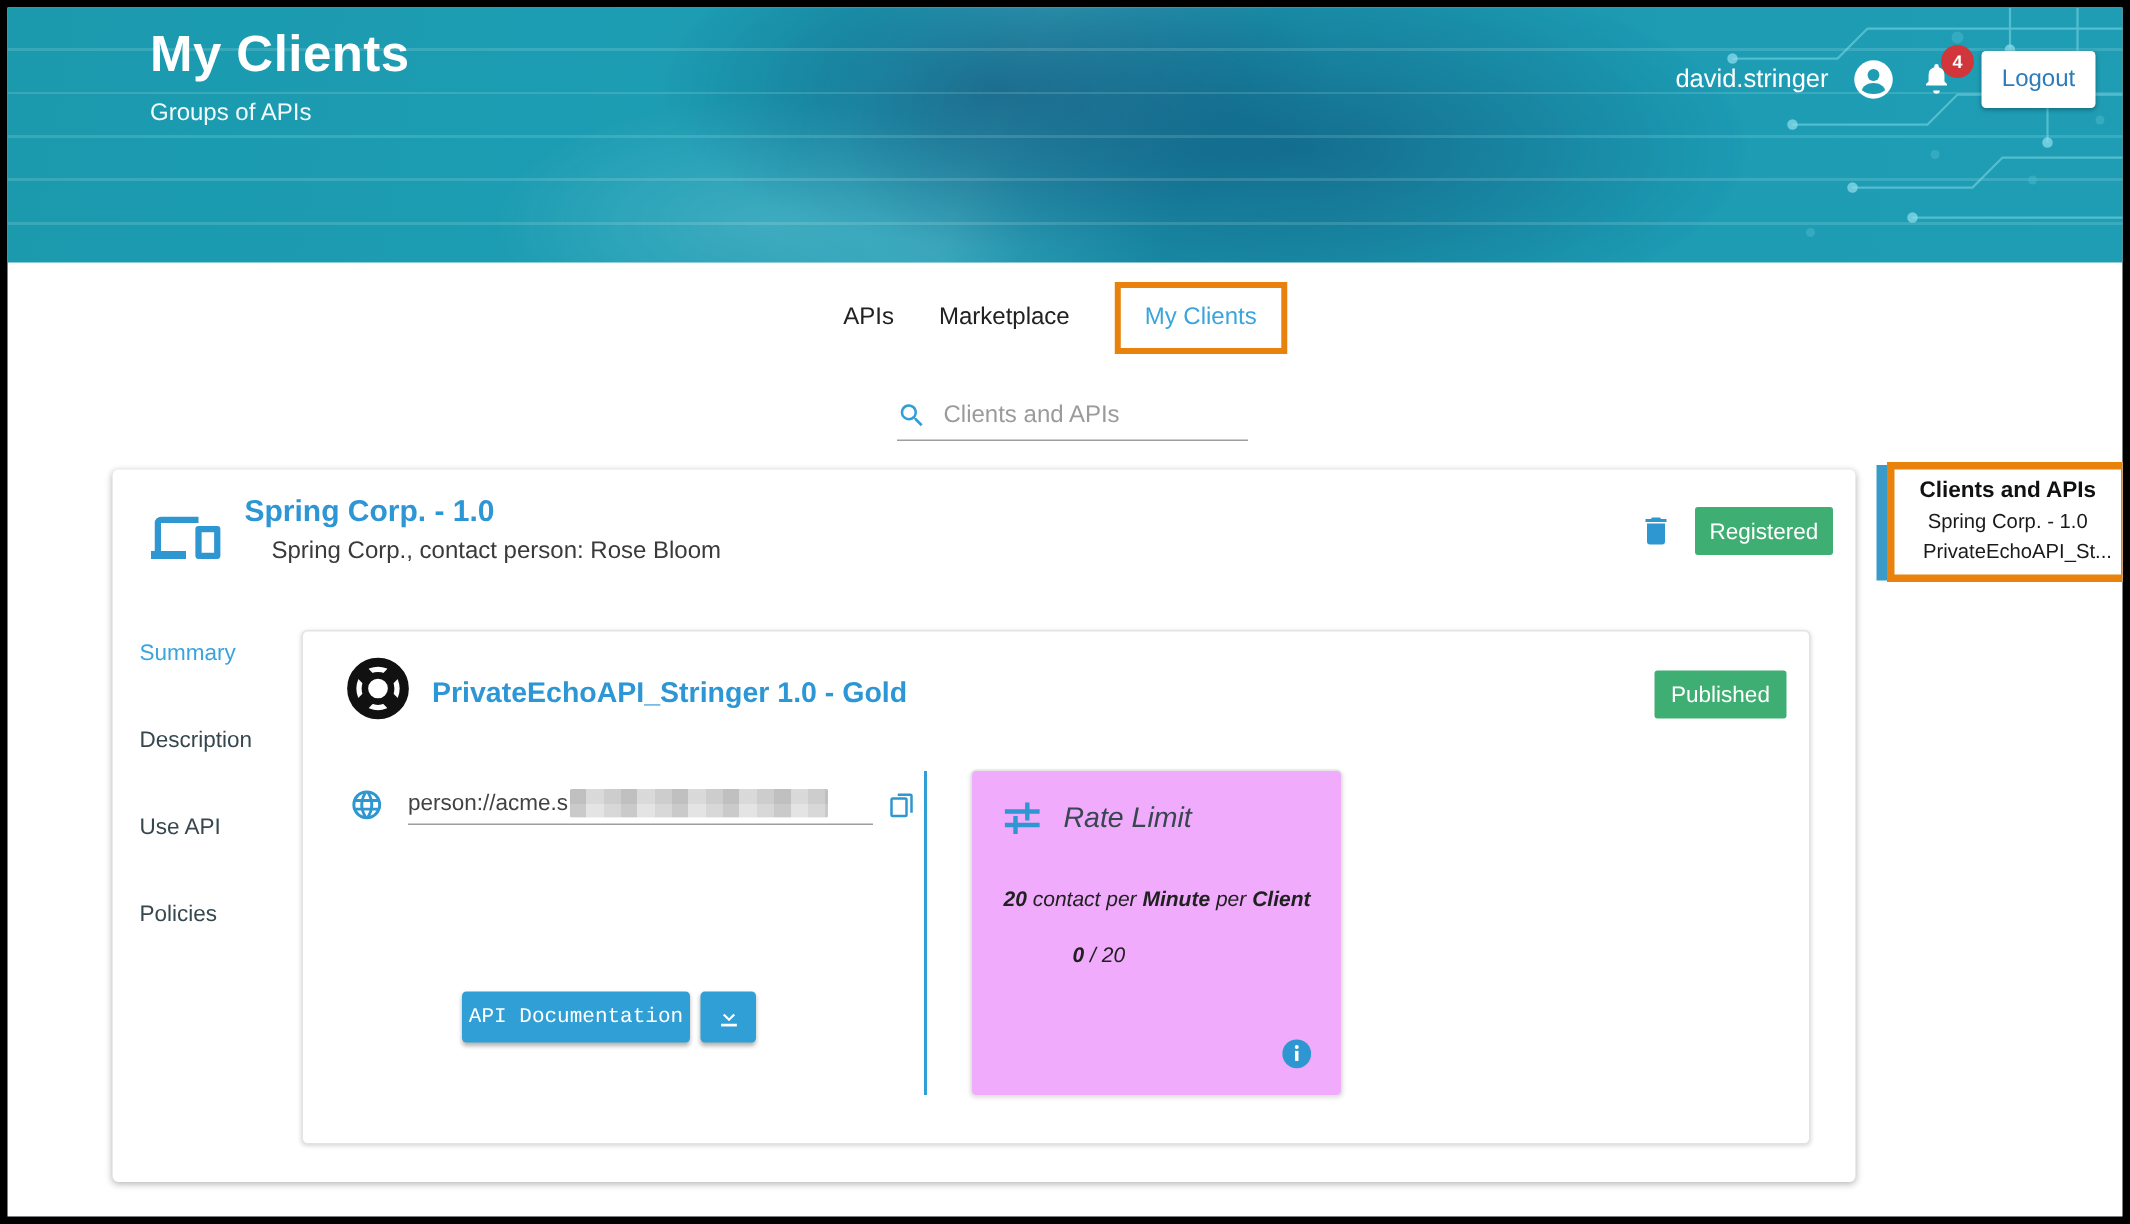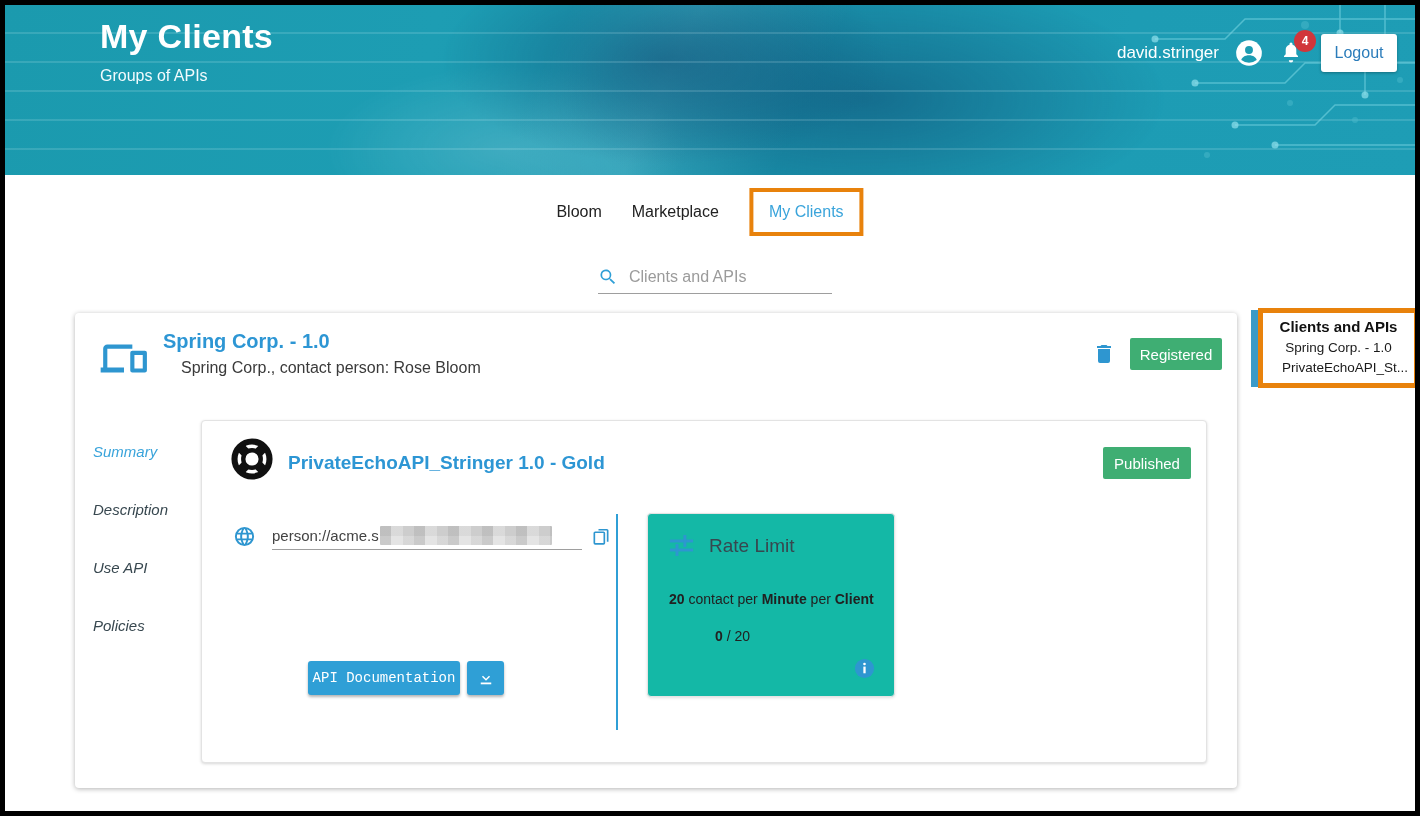--- a/index.html
+++ b/index.html
@@ -76,21 +76,21 @@
   .devices-icon { position:absolute; left:24px; top:20px; }
   .client-title { position:absolute; left:88px; top:17px; font-size:20px; font-weight:700; color:#2d96d4; }
   .client-subtitle { position:absolute; left:82px; top:46px; font-size:16px; color:#3a3a3a;margin-left:24px; }
   .trash-btn { position:absolute; left:1017px; top:27px; cursor:pointer; background:none; border:none; }
   .status-badge {
     position:absolute; display:flex; align-items:center; justify-content:center;
     background:#3fae73; color:#fff; font-size:15px; border-radius:2px;
   }
   .badge-registered { left:1055px; top:25px; width:92px; height:32px; }
 
-  .tabs { position:absolute; left:18px; top:130px; width:100px;font-style:italic; }
+  .tabs { position:absolute; left:18px; top:114px; width:100px; }
   .tab { font-size:15px; color:#37474f; margin-bottom:41px; cursor:pointer; }
   .tab.active { color:#3aa4db; }
 
   
   .api-card {
     position:absolute; left:126px; top:107px; width:1006px; height:343px;
     background:#fff; border:1px solid #e3e3e3; border-radius:4px;
     box-shadow:0 1px 3px rgba(0,0,0,.16);
   }
   .lifebuoy { position:absolute; left:29px; top:17px; }
@@ -116,23 +116,24 @@
     font-family:Liberation Mono, monospace; cursor:pointer; box-shadow:0 2px 3px rgba(0,0,0,.3);
   }
   .dl-btn {
     position:absolute; left:265px; top:240px; width:37px; height:34px;
     background:#2f9fd6; border:none; border-radius:3px; cursor:pointer;
     box-shadow:0 2px 3px rgba(0,0,0,.3); display:flex; align-items:center; justify-content:center;
   }
   .v-divider { position:absolute; left:414px; top:93px; width:2px; height:216px; background:#2f9fd6; }
 
   .rate-card {
-    position:absolute; left:445px; top:92px; width:248px; height:184px;
-    background:#14b8a6; border:1px solid #e4e4e4; border-radius:4px;
+    position:absolute; left:445px; top:92px; width:248px; height:218px;
+    background:#f0abfc; border:1px solid #e4e4e4; border-radius:4px;
     box-shadow:0 1px 3px rgba(0,0,0,.12);
+    font-style:italic;
   }
   .rate-head { position:absolute; left:20px; top:18px; display:flex; align-items:center; gap:14px; }
   .rate-title { font-size:19px; color:#37474f; }
   .rate-line1 { position:absolute; left:21px; top:77px; font-size:14px; color:#212121; }
   .rate-line2 { position:absolute; left:21px; top:114px; font-size:14px; color:#212121;margin-left:46px; }
   .b { font-weight:700; }
   .info-btn { position:absolute; right:18px; bottom:16px; background:none; border:none; cursor:pointer; line-height:0; }
 
   
   .annot-strip { position:absolute; left:1246px; top:305px; width:7px; height:77px; background:#3a9ac8; }
@@ -194,21 +195,21 @@
         <svg width="24" height="27" viewBox="0 0 24 24">
           <path fill="#ffffff" d="M12 22a2.2 2.2 0 0 0 2.2-2.2h-4.4A2.2 2.2 0 0 0 12 22zm7-5.5v-1l-1.7-1.7V9.5A5.3 5.3 0 0 0 13.5 4.3V3.6a1.5 1.5 0 0 0-3 0v.7A5.3 5.3 0 0 0 6.7 9.5v4.3L5 15.5v1z"></path>
         </svg>
         <span class="badge-red">4</span>
       </span>
       <button class="logout-btn">Logout</button>
     </div>
   </div>
 
   <nav class="nav">
-    <span class="nav-item">Bloom</span>
+    <span class="nav-item">APIs</span>
     <span class="nav-item">Marketplace</span>
     <span class="annot-nav-box">
       <span class="nav-item active">My Clients</span>
     </span>
   </nav>
 
   <div class="search">
     <span style="line-height:0;">
       <svg width="20" height="20" viewBox="0 0 24 24">
         <path fill="#2f9fd6" d="M15.5 14h-.8l-.3-.3a6.5 6.5 0 1 0-.7.7l.3.3v.8l5 5 1.5-1.5zm-6 0a4.5 4.5 0 1 1 0-9 4.5 4.5 0 0 1 0 9z"></path>

